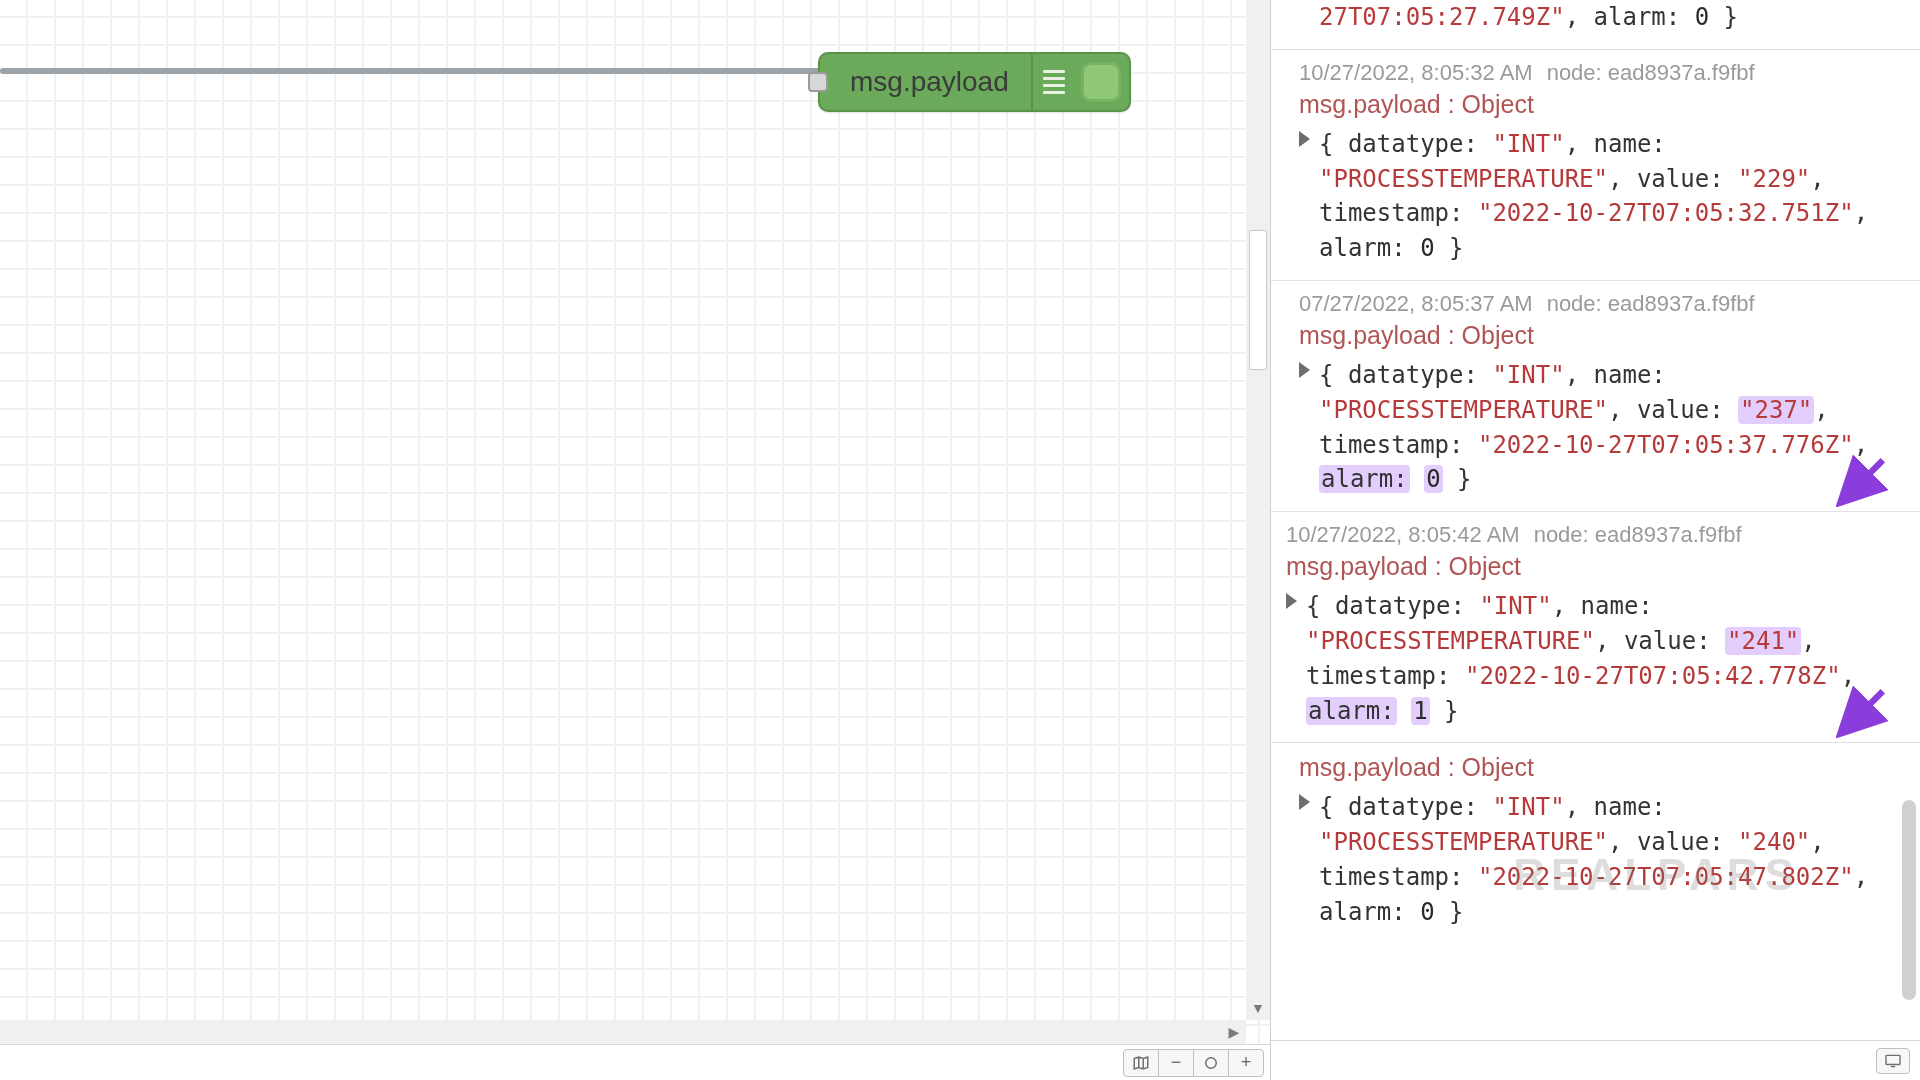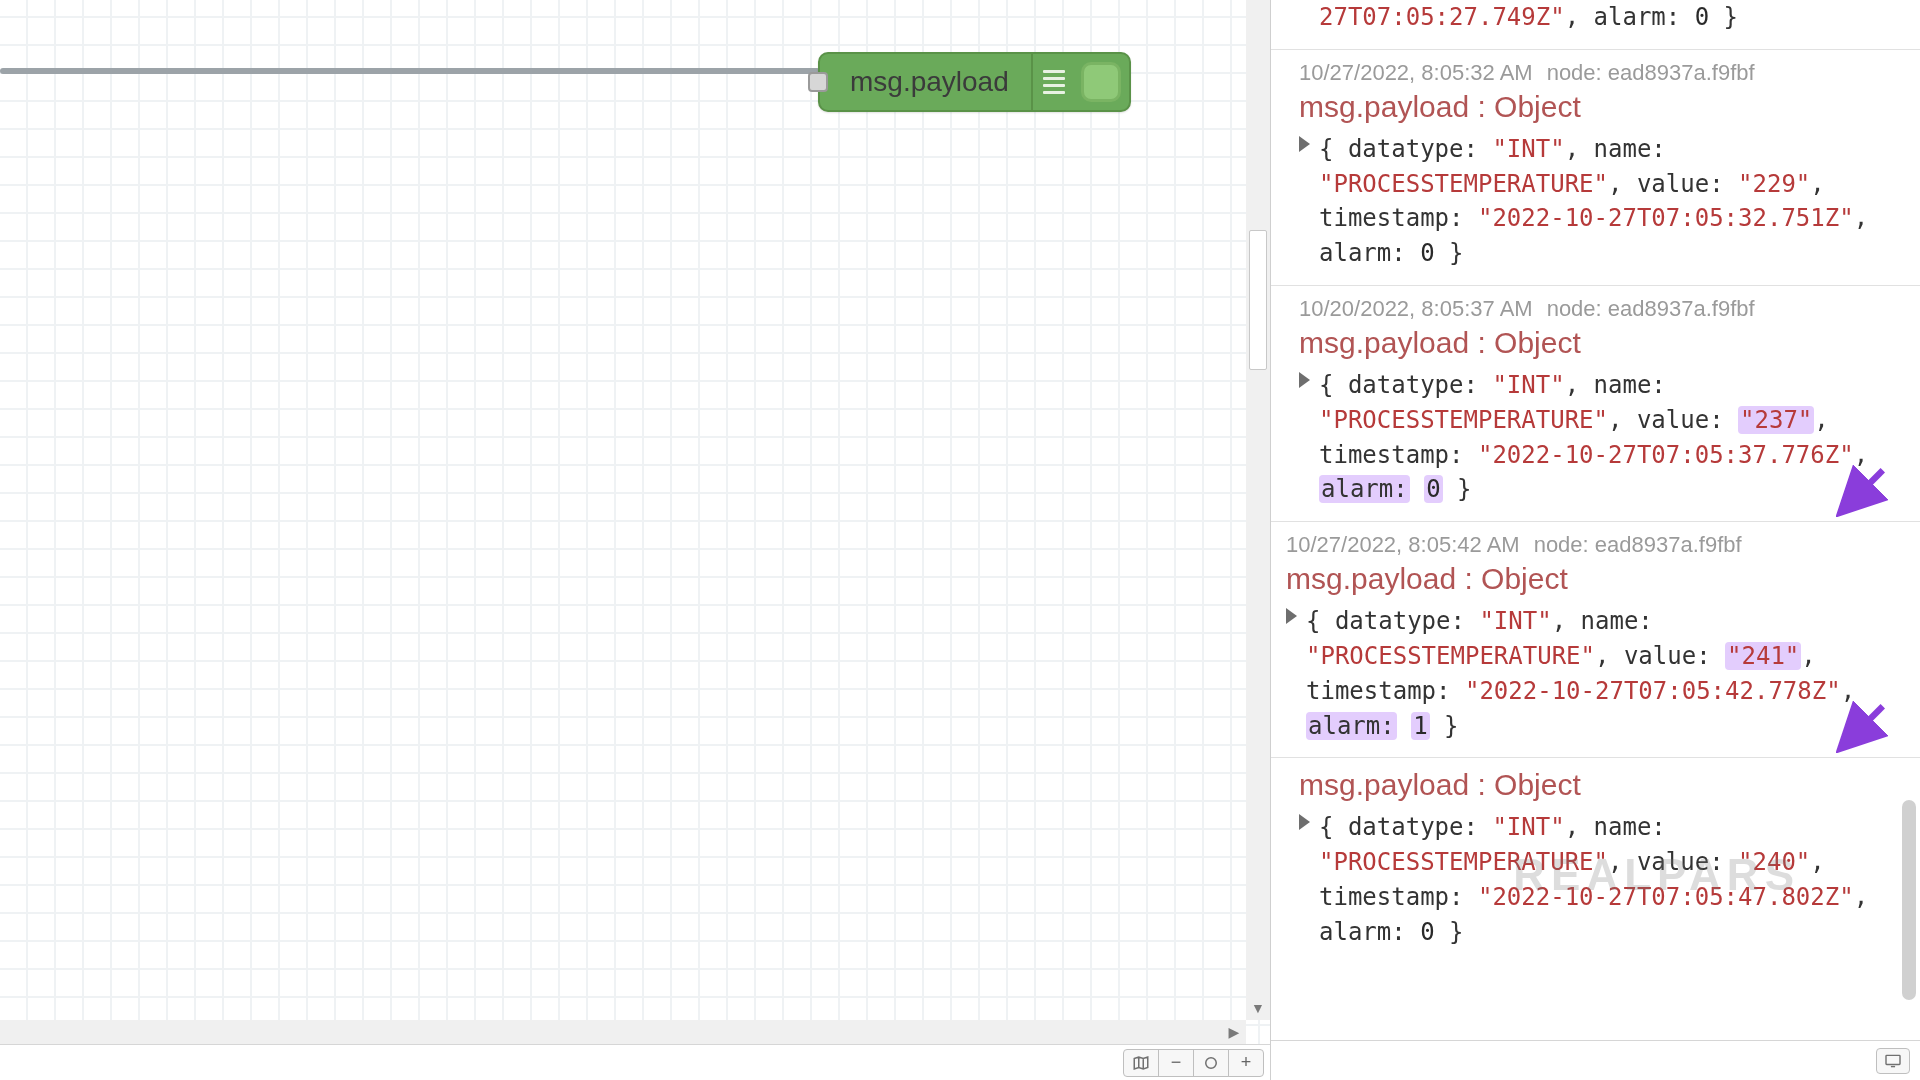--- a/index.html
+++ b/index.html
@@ -83,21 +83,21 @@
   display:flex; flex-direction:column; position:relative;
 }
 .debug-list { flex:1; overflow:hidden; padding:0 0 0 0; }
 .msg {
   border-top:1px solid #e1e1e1; padding:10px 26px 14px 28px;
 }
 .msg.first-cut { border-top:none; padding-top:0; }
 .msg-head { font-size:22px; color:#8a8a8a; margin-bottom:4px; }
 .msg-head .ts { color:#9a9a9a; margin-right:14px;text-align:center; }
 .msg-head .nd { color:#9a9a9a; }
-.msg-path { font-size:30px; color:#b15454; margin-bottom:8px; }
+.msg-path { font-size:25px; color:#b15454; margin-bottom:8px; }
 .msg-body {
   font-family:ui-monospace, SFMono-Regular, Menlo, Consolas, monospace;
   font-size:24px; color:#333; line-height:1.45;
   padding-left:20px; position:relative; word-break:break-word;
 }
 .msg-body .caret {
   position:absolute; left:0; top:4px; width:0; height:0;
   border-top:8px solid transparent; border-bottom:8px solid transparent;
   border-left:11px solid #6e6e6e;
 }
@@ -177,21 +177,21 @@
   <div class="debug-list" id="debug-list">
       <div class="msg first-cut">
         <div class="msg-body"><span class="str">27T07:05:27.749Z"</span>, <span class="key">alarm:</span> <span class="num">0</span> }</div>
       </div>
       <div class="msg">
         <div class="msg-head"><span class="ts">10/27/2022, 8:05:32 AM</span><span class="nd">node: ead8937a.f9fbf</span></div>
         <div class="msg-path">msg.payload : Object</div>
         <div class="msg-body"><span class="caret"></span>{ <span class="key">datatype:</span> <span class="str">"INT"</span>, <span class="key">name:</span> <span class="str">"PROCESSTEMPERATURE"</span>, <span class="key">value:</span> <span class="str ">"229"</span>, <span class="key">timestamp:</span> <span class="str">"2022-10-27T07:05:32.751Z"</span>, <span class="key ">alarm:</span> <span class="num ">0</span> }</div>
       </div>
       <div class="msg" style="position: relative;">
-        <div class="msg-head"><span class="ts">10/20/2022, 8:05:37 AM</span><span class="nd">node: ead8937a.f9fbf</span></div>
+        <div class="msg-head"><span class="ts">07/27/2022, 8:05:37 AM</span><span class="nd">node: ead8937a.f9fbf</span></div>
         <div class="msg-path">msg.payload : Object</div>
         <div class="msg-body"><span class="caret"></span>{ <span class="key">datatype:</span> <span class="str">"INT"</span>, <span class="key">name:</span> <span class="str">"PROCESSTEMPERATURE"</span>, <span class="key">value:</span> <span class="str hl">"237"</span>, <span class="key">timestamp:</span> <span class="str">"2022-10-27T07:05:37.776Z"</span>, <span class="key hl">alarm:</span> <span class="num hl">0</span> }</div>
         <div class="arrow-annot" style="right: 30px; bottom: 4px; position: absolute;"><svg viewBox="0 0 60 60">
             <defs>
               <marker id="ah1" markerWidth="8" markerHeight="8" refX="5" refY="4" orient="auto">
                 <path d="M0,0 L8,4 L0,8 z" fill="#8a3ddb"></path>
               </marker>
             </defs>
             <line x1="52" y1="8" x2="14" y2="46" stroke="#8a3ddb" stroke-width="7" marker-end="url(#ah1)"></line>
           </svg></div>

